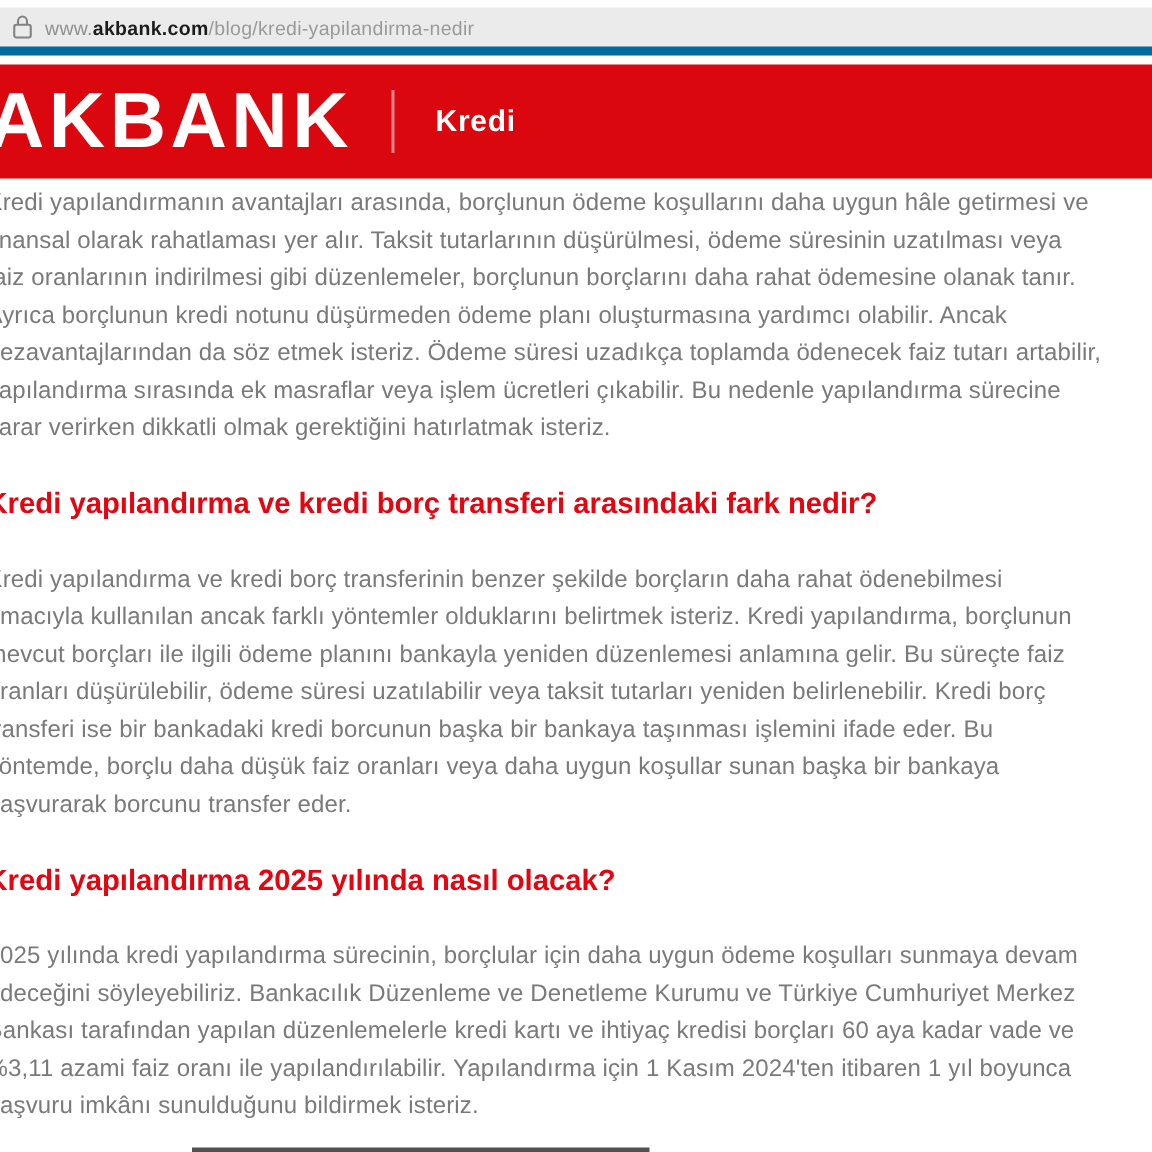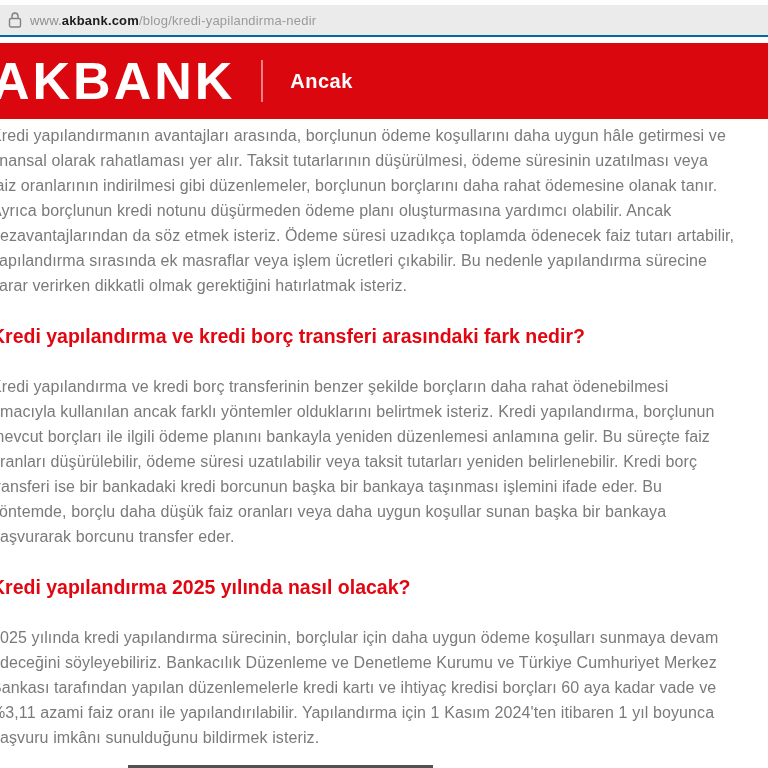--- a/index.html
+++ b/index.html
@@ -6,21 +6,21 @@
   body {
     width:768px; height:768px; overflow:hidden; position:relative;
     background:#ffffff;
     font-family:"Liberation Sans", sans-serif;
     -webkit-font-smoothing:antialiased;
   }
 
   
   .urlbar-wrap { background:#ffffff; padding-top:5px; }
   .urlbar {
-    height:32px; background:#EBEBEB; border-bottom:2px solid #0369a1;
+    height:32px; background:#EBEBEB; border-bottom:6px solid #0369a1;
     display:flex; align-items:center; padding-left:8px; box-sizing:border-box;
   }
   .lock { width:14px; height:16px; flex:0 0 auto; display:block; }
   .url-text { font-size:13px; margin-left:8px; white-space:nowrap; letter-spacing:.2px; color:#9a9a9a; }
   .url-www   { color:#8f8f8f; font-weight:400; }
   .url-domain{ color:#1c1c1c; font-weight:700; }
   .url-tld   { color:#1c1c1c; font-weight:700; }
   .url-path  { color:#9a9a9a; font-weight:400; }
 
   
@@ -65,21 +65,21 @@
       <rect x="1.5" y="6.5" width="11" height="8.5" rx="1.5" stroke="#828282" stroke-width="1.4"></rect>
       <path d="M4 6.5 V4.2 A3 3.2 0 0 1 10 4.2 V6.5" stroke="#828282" stroke-width="1.4"></path>
     </svg>
     <span class="url-text"><span class="url-www">www.</span><span class="url-domain">akbank</span><span class="url-tld">.com</span><span class="url-path">/blog/kredi-yapilandirma-nedir</span></span>
   </div>
 </div>
 
 <div class="banner">
   <div class="logo">AKBANK</div>
   <div class="hdr-divider"></div>
-  <div class="blog-label">Ancak</div>
+  <div class="blog-label">Kredi</div>
 </div>
 
 <main>
   <div class="para">
       <div class="line">Kredi yapılandırmanın avantajları arasında, borçlunun ödeme koşullarını daha uygun hâle getirmesi ve</div>
       <div class="line">finansal olarak rahatlaması yer alır. Taksit tutarlarının düşürülmesi, ödeme süresinin uzatılması veya</div>
       <div class="line">faiz oranlarının indirilmesi gibi düzenlemeler, borçlunun borçlarını daha rahat ödemesine olanak tanır.</div>
       <div class="line">Ayrıca borçlunun kredi notunu düşürmeden ödeme planı oluşturmasına yardımcı olabilir. Ancak</div>
       <div class="line">dezavantajlarından da söz etmek isteriz. Ödeme süresi uzadıkça toplamda ödenecek faiz tutarı artabilir,</div>
       <div class="line">yapılandırma sırasında ek masraflar veya işlem ücretleri çıkabilir. Bu nedenle yapılandırma sürecine</div>

